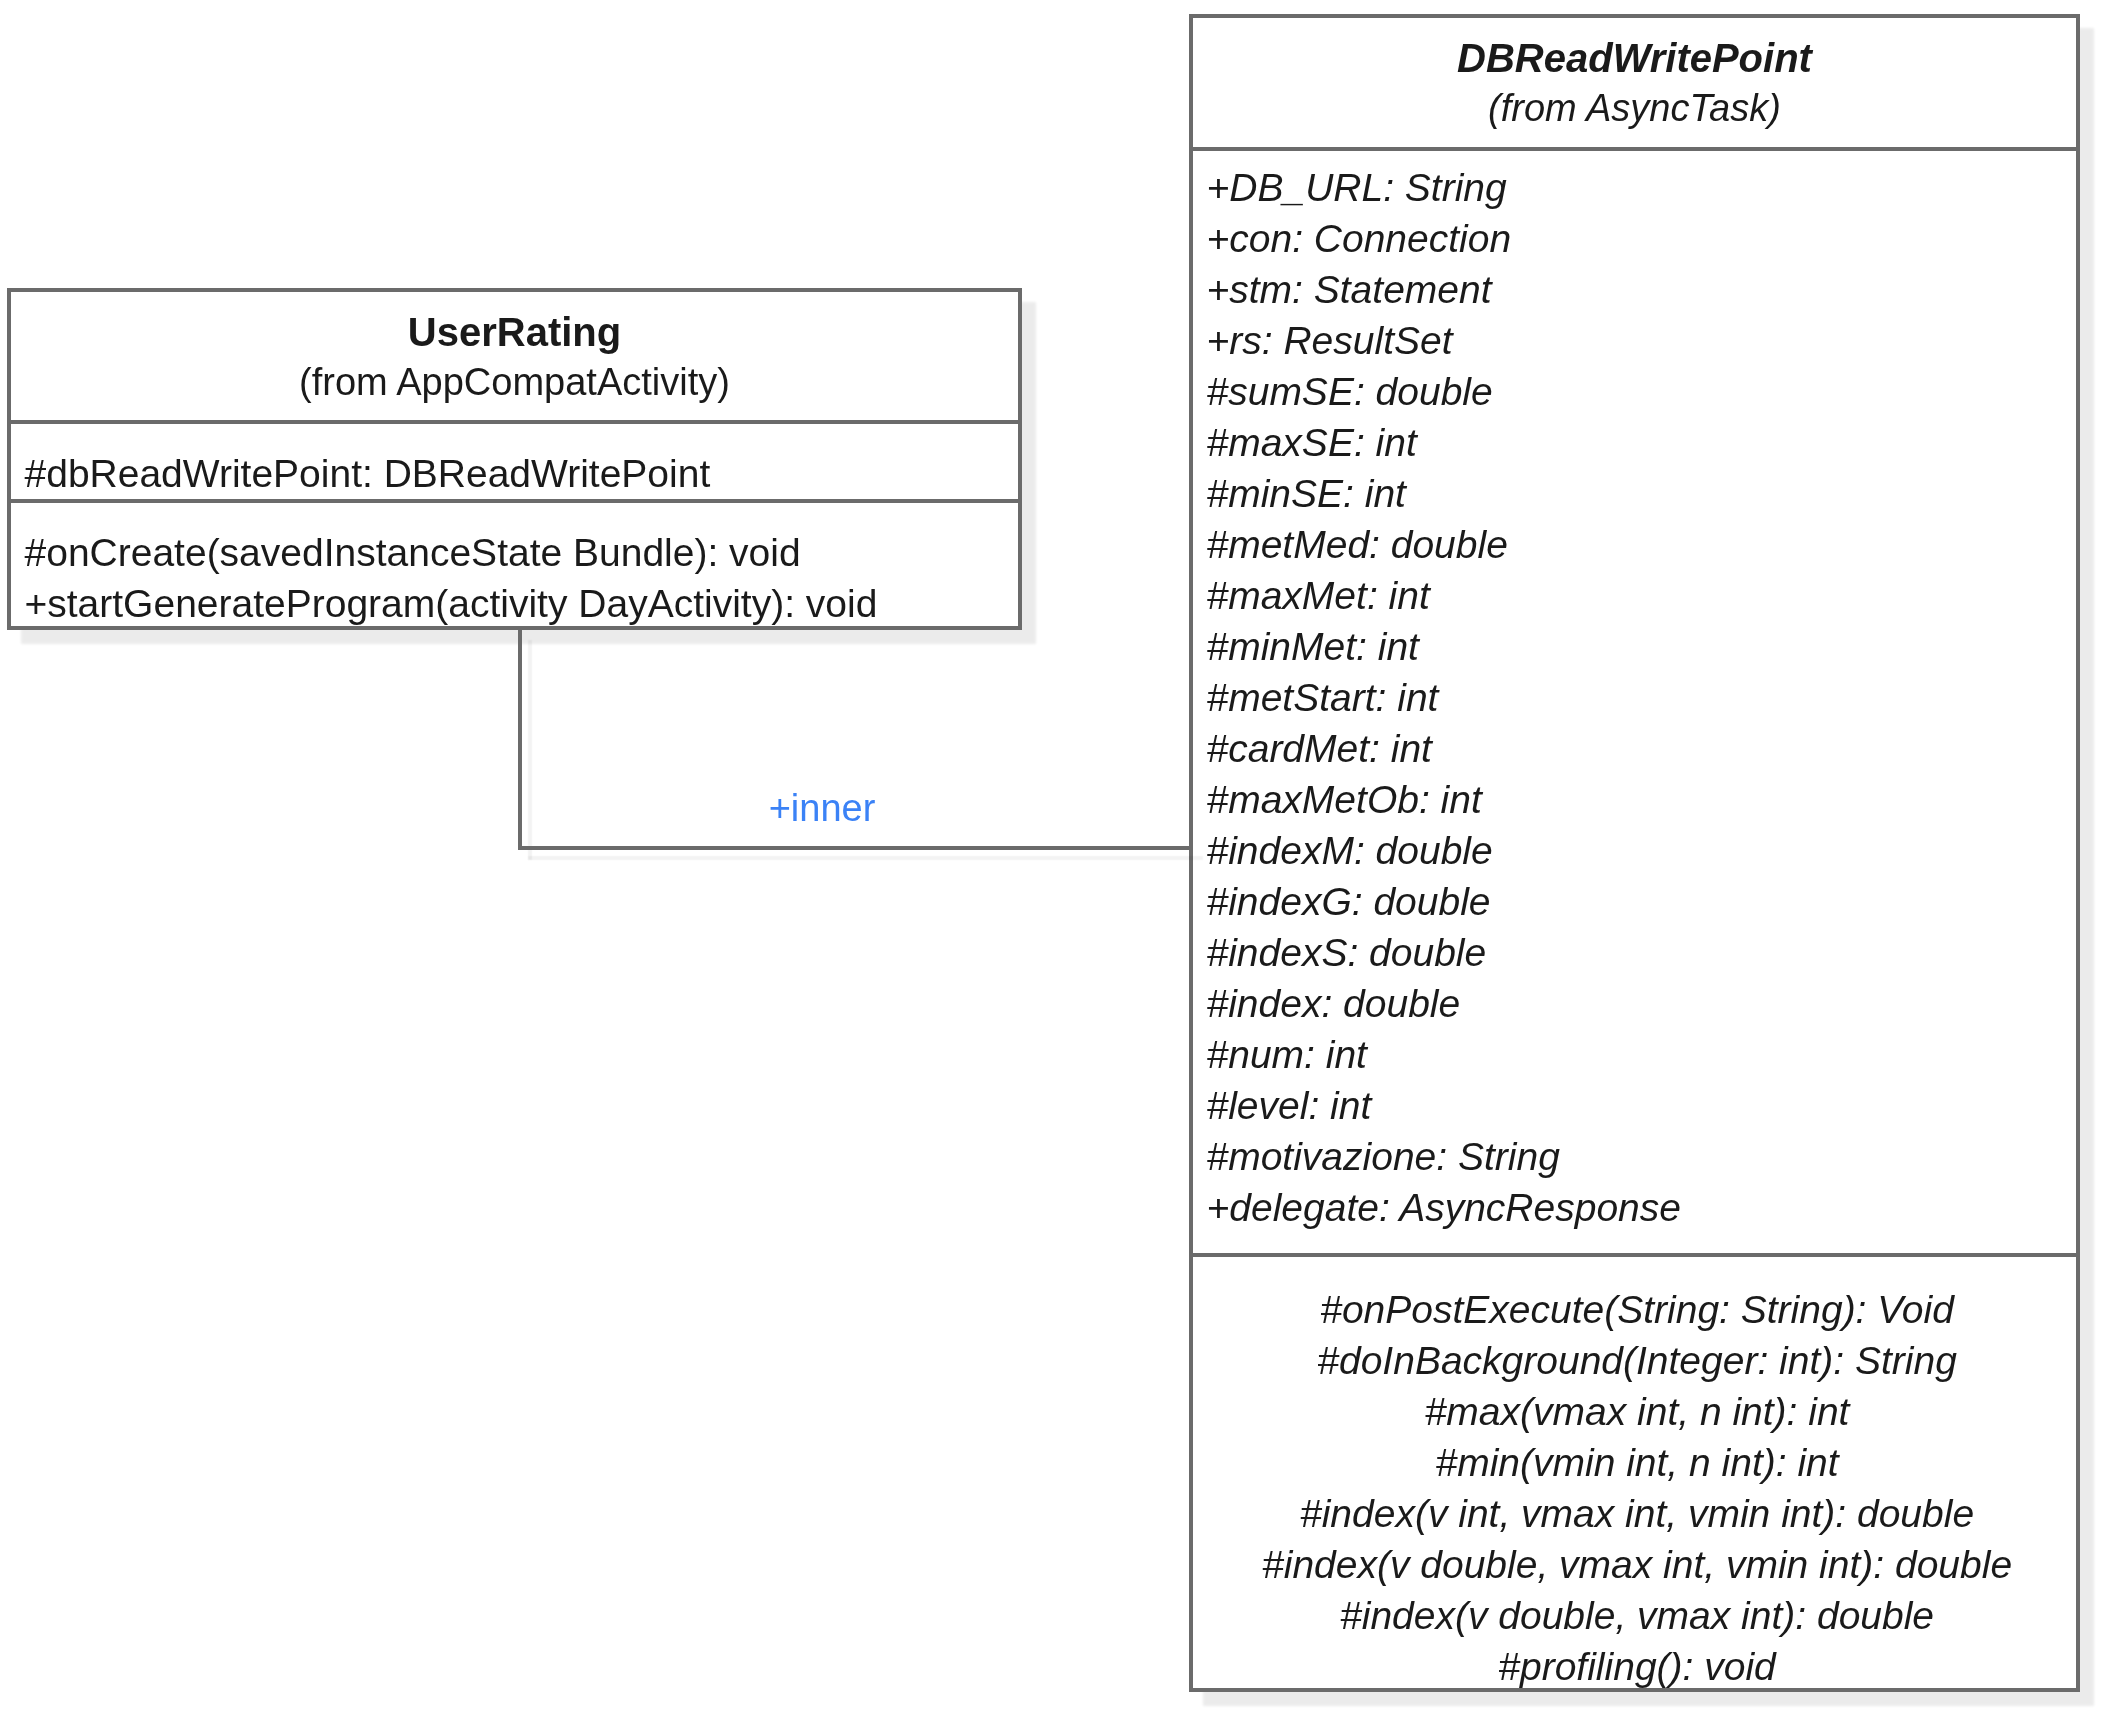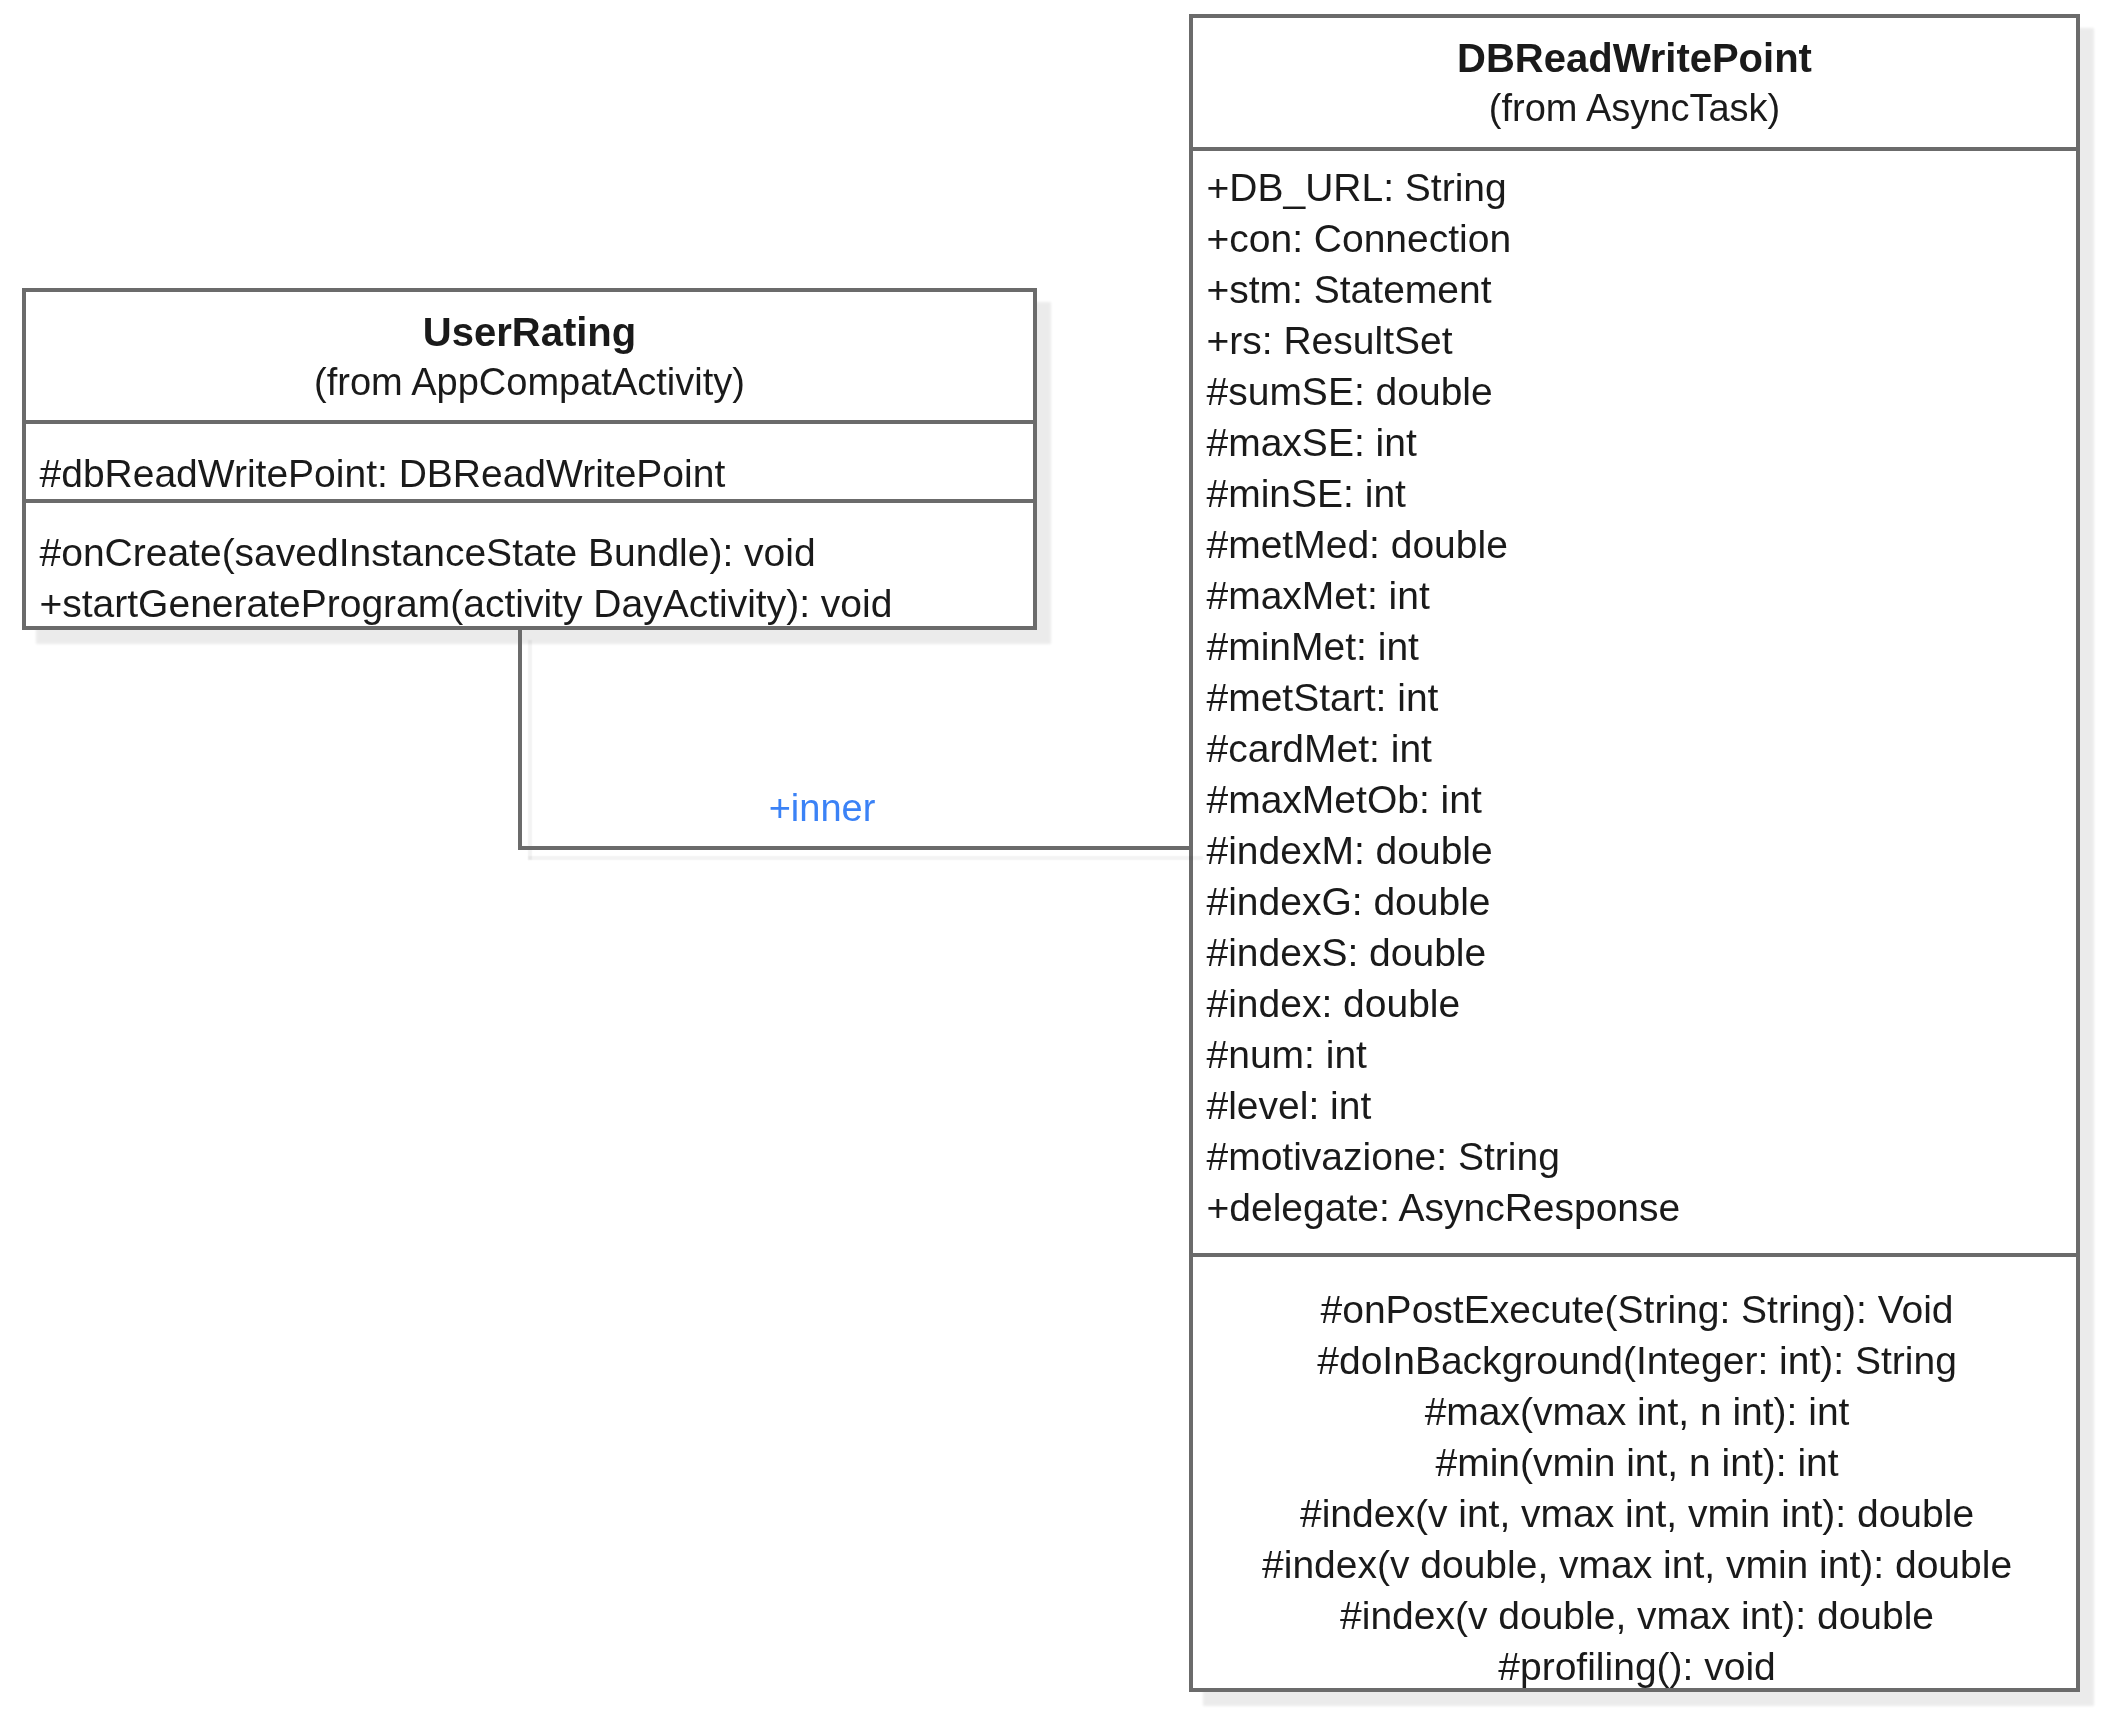--- a/index.html
+++ b/index.html
@@ -60,35 +60,36 @@
     border-bottom: 4.2px solid #6b6b6b;
     flex: 0 0 auto;
   }
   .sec-methods {
     flex: 1 1 auto;
     margin-top: 16px;
   }
 
   
   #class-user-rating {
-    left: 22px;
+    left: 7px;
     top: 288px;
     width: 1015px;
     height: 342px;
   }
   #class-user-rating .sec-title   { height: 132px; }
   #class-user-rating .sec-attrs   { height: 79px; display: flex; align-items: flex-end; padding-top: 0; }
   #class-user-rating .sec-methods { padding-top: 8.4px; }
 
   
   #class-dbreadwritepoint {
     left: 1189px;
     top: 13.5px;
     width: 891px;
     height: 1678px;
+    font-style: italic;
   }
   #class-dbreadwritepoint .sec-title   { height: 133px; }
   #class-dbreadwritepoint .sec-attrs   { height: 1106px; padding-top: 11.8px; }
   #class-dbreadwritepoint .sec-methods { padding-top: 11.8px; text-align: center; }
 
   
   .edge {
     position: absolute;
     background: #6b6b6b;
   }

